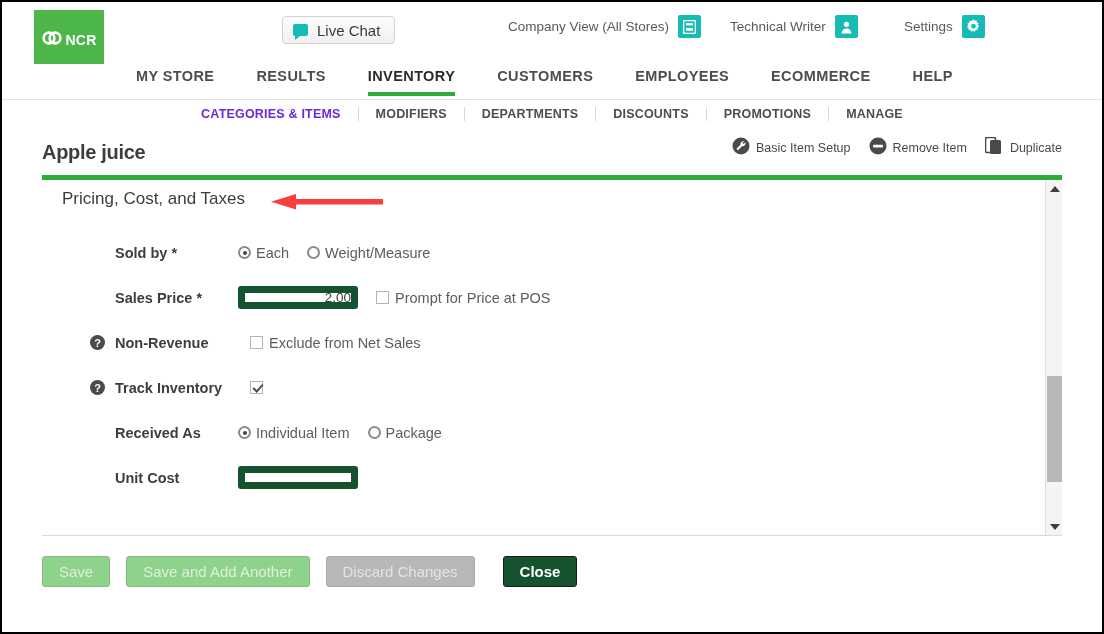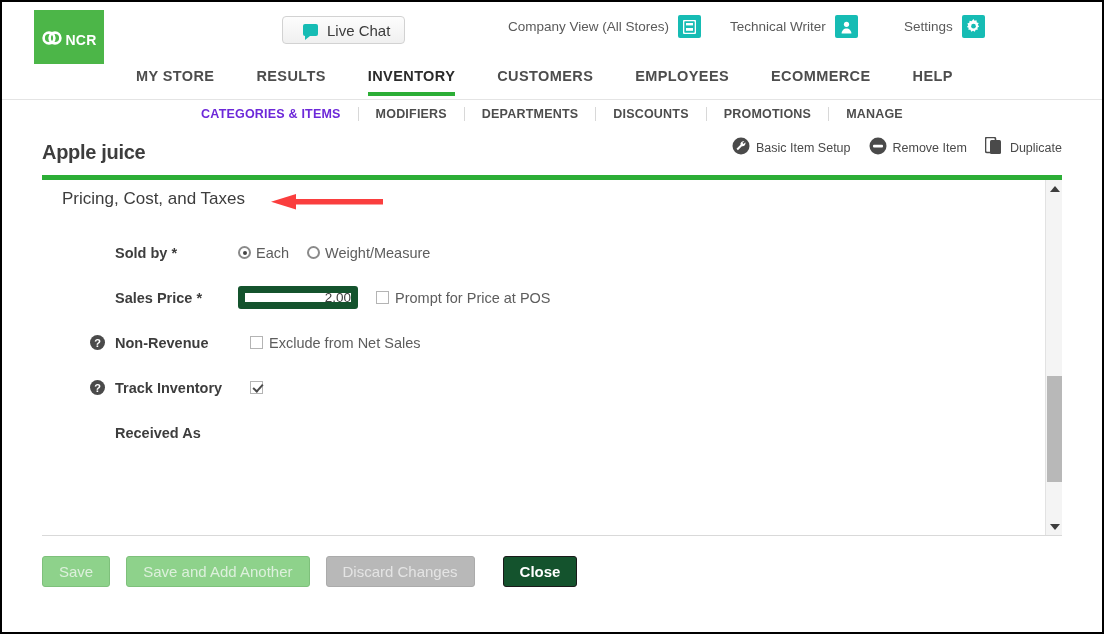--- a/index.html
+++ b/index.html
@@ -39,21 +39,21 @@
     font-size: 14px;
     font-weight: bold;
     letter-spacing: .2px;
     font-family: "Liberation Sans", sans-serif;
   }
 
   .livechat {
     position: absolute;
     left: 280px; top: 14px;
     height: 28px;
-    padding: 0 14px 0 20px;
+    padding: 0 14px 0 10px;
     background: linear-gradient(#fdfdfd, #f0f0f0);
     border: 1px solid #d2d2d2;
     border-radius: 4px;
     display: flex;
     align-items: center;
     gap: 9px;
     cursor: pointer;
   }
   .livechat .label {
     font-size: 15px;
@@ -584,22 +584,40 @@
       <div class="frow">
         <span class="helpico">?</span>
         <div class="flabel">Track Inventory</div>
         <div class="fctl">
           <span class="chk on" style="margin-left:12px"></span>
         </div>
       </div>
 
       <div class="frow">
         <div class="flabel">Received As</div>
-      </div>
-
+        <div class="fctl">
+          <div class="radio-group">
+            <label class="radio-opt">
+              <span class="radio on"></span>
+              <span class="radio-label">Individual Item</span>
+            </label>
+            <label class="radio-opt">
+              <span class="radio"></span>
+              <span class="radio-label">Package</span>
+            </label>
+          </div>
+        </div>
+      </div>
+
+      <div class="frow">
+        <div class="flabel">Unit Cost</div>
+        <div class="fctl">
+          <input class="txtfield" type="text" value="" style="">
+        </div>
+      </div>
     </div>
 
     <div class="vscroll">
       <div class="vsbtn up">
         <span class="arrow-up"></span>
       </div>
       <div class="vsthumb"></div>
       <div class="vsbtn down">
         <span class="arrow-down"></span>
       </div>

